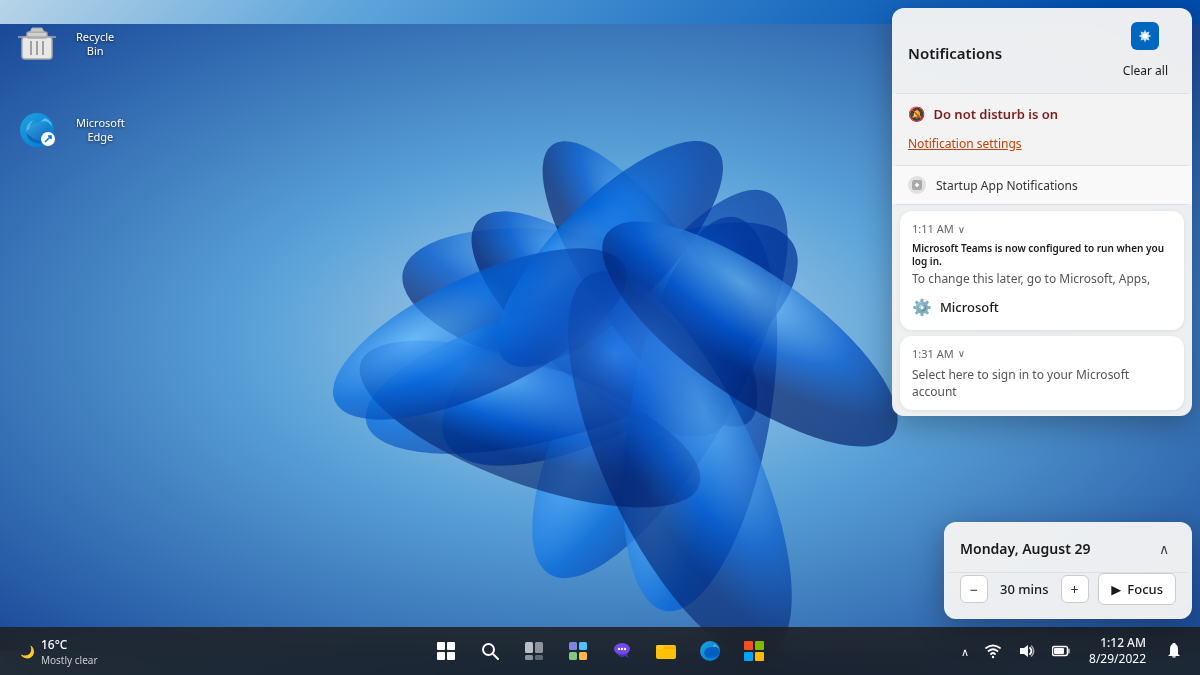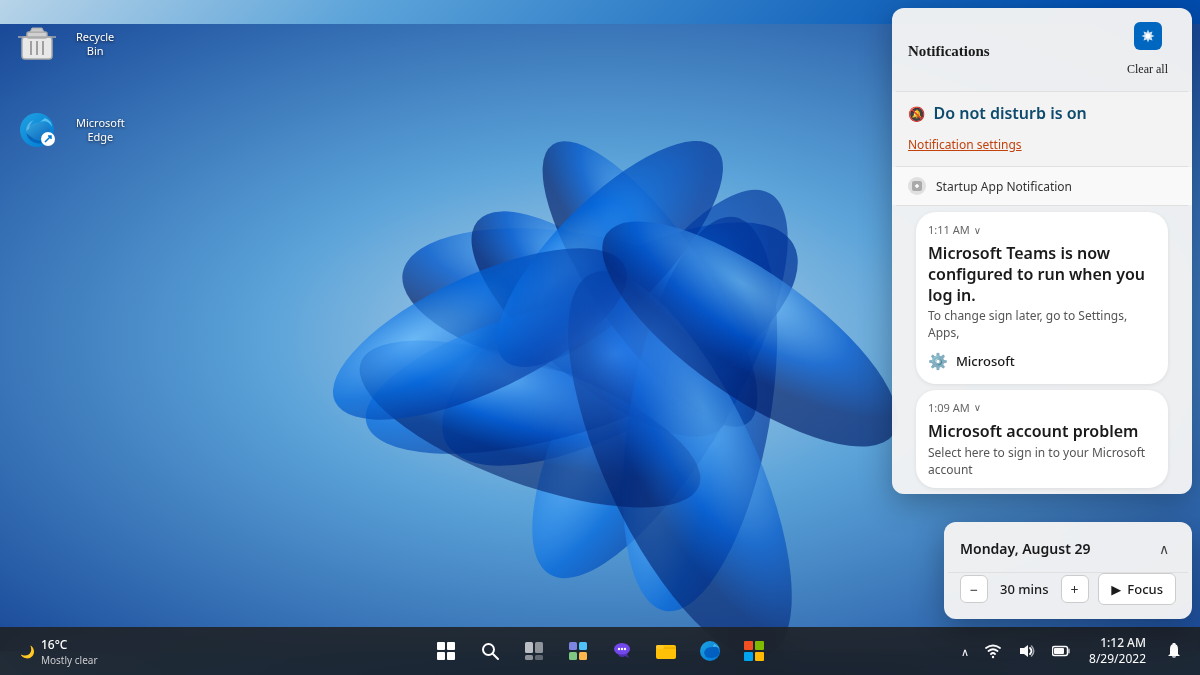--- a/index.html
+++ b/index.html
@@ -136,21 +136,20 @@
       box-shadow: 0 8px 32px rgba(0,0,0,0.3);
       z-index: 100;
       overflow: hidden;
     }
 
     #notif-header {
       display: flex;
       align-items: center;
       justify-content: space-between;
       padding: 14px 16px 10px;
-      font-family: Liberation Serif, serif;
     }
 
     #notif-title {
       font-size: 15px;
       font-weight: 600;
       color: #1a1a1a;
     }
 
     #notif-header-actions {
       display: flex;
@@ -195,23 +194,23 @@
       gap: 8px;
       margin-bottom: 6px;
     }
 
     #dnd-icon {
       font-size: 14px;
       color: #444;
     }
 
     #dnd-title {
-      font-size: 16px;
+      font-size: 13px;
       font-weight: 600;
-      color: #0c4a6e;
+      color: #7f1d1d;
     }
 
     #dnd-desc {
       font-size: 12px;
       color: #555;
       line-height: 1.4;
     }
 
     #notif-settings-link {
       display: inline-block;
@@ -252,22 +251,22 @@
     }
 
     #startup-label {
       font-size: 12px;
       color: #333;
     }
 
     
     .notif-card {
       background: white;
-      border-radius: 20px;
-      margin: 6px 24px;
+      border-radius: 12px;
+      margin: 6px 8px;
       padding: 10px 12px;
       box-shadow: 0 1px 4px rgba(0,0,0,0.08);
     }
 
     .notif-time-row {
       display: flex;
       align-items: center;
       gap: 4px;
       margin-bottom: 6px;
     }
@@ -277,21 +276,21 @@
       color: #666;
     }
 
     .notif-chevron {
       font-size: 10px;
       color: #666;
       cursor: pointer;
     }
 
     .notif-body-title {
-      font-size: 16px;
+      font-size: 10px;
       font-weight: 600;
       color: #1a1a1a;
       line-height: 1.3;
       margin-bottom: 3px;
     }
 
     .notif-body-text {
       font-size: 12px;
       color: #555;
       line-height: 1.4;
@@ -536,44 +535,43 @@
 
   <div class="notif-divider"></div>
 
   <div id="startup-notif">
     <div class="startup-icon">
       <svg width="12" height="12" viewBox="0 0 12 12" fill="none" xmlns="http://www.w3.org/2000/svg">
         <rect x="1" y="1" width="10" height="10" rx="2" fill="#aaa"></rect>
         <path d="M4 6h4M6 4v4" stroke="white" stroke-width="1.5"></path>
       </svg>
     </div>
-    <span id="startup-label">Startup App Notification</span>
+    <span id="startup-label">Startup App Notifications</span>
   </div>
 
   <div class="notif-divider"></div>
 
   <div class="notif-card">
     <div class="notif-time-row">
       <span class="notif-time">1:11 AM</span>
       <span class="notif-chevron">∨</span>
     </div>
     <div class="notif-body-title">Microsoft Teams is now configured to run when you log in.</div>
-    <div class="notif-body-text">To change sign later, go to Settings, Apps,</div>
+    <div class="notif-body-text">To change this later, go to Microsoft, Apps,</div>
     <div class="notif-action-row">
       <span class="notif-action-icon">⚙️</span>
       <span class="notif-action-label">Microsoft</span>
     </div>
   </div>
 
   <div class="notif-card">
     <div class="notif-time-row">
-      <span class="notif-time">1:09 AM</span>
+      <span class="notif-time">1:31 AM</span>
       <span class="notif-chevron">∨</span>
     </div>
-    <div class="notif-body-title">Microsoft account problem</div>
     <div class="notif-body-text">Select here to sign in to your Microsoft account</div>
   </div>
 </div>
 
 <div id="calendar-panel">
   <div id="calendar-header">
     <span id="calendar-date">Monday, August 29</span>
     <div id="calendar-collapse">∧</div>
   </div>
   <div class="notif-divider"></div>

